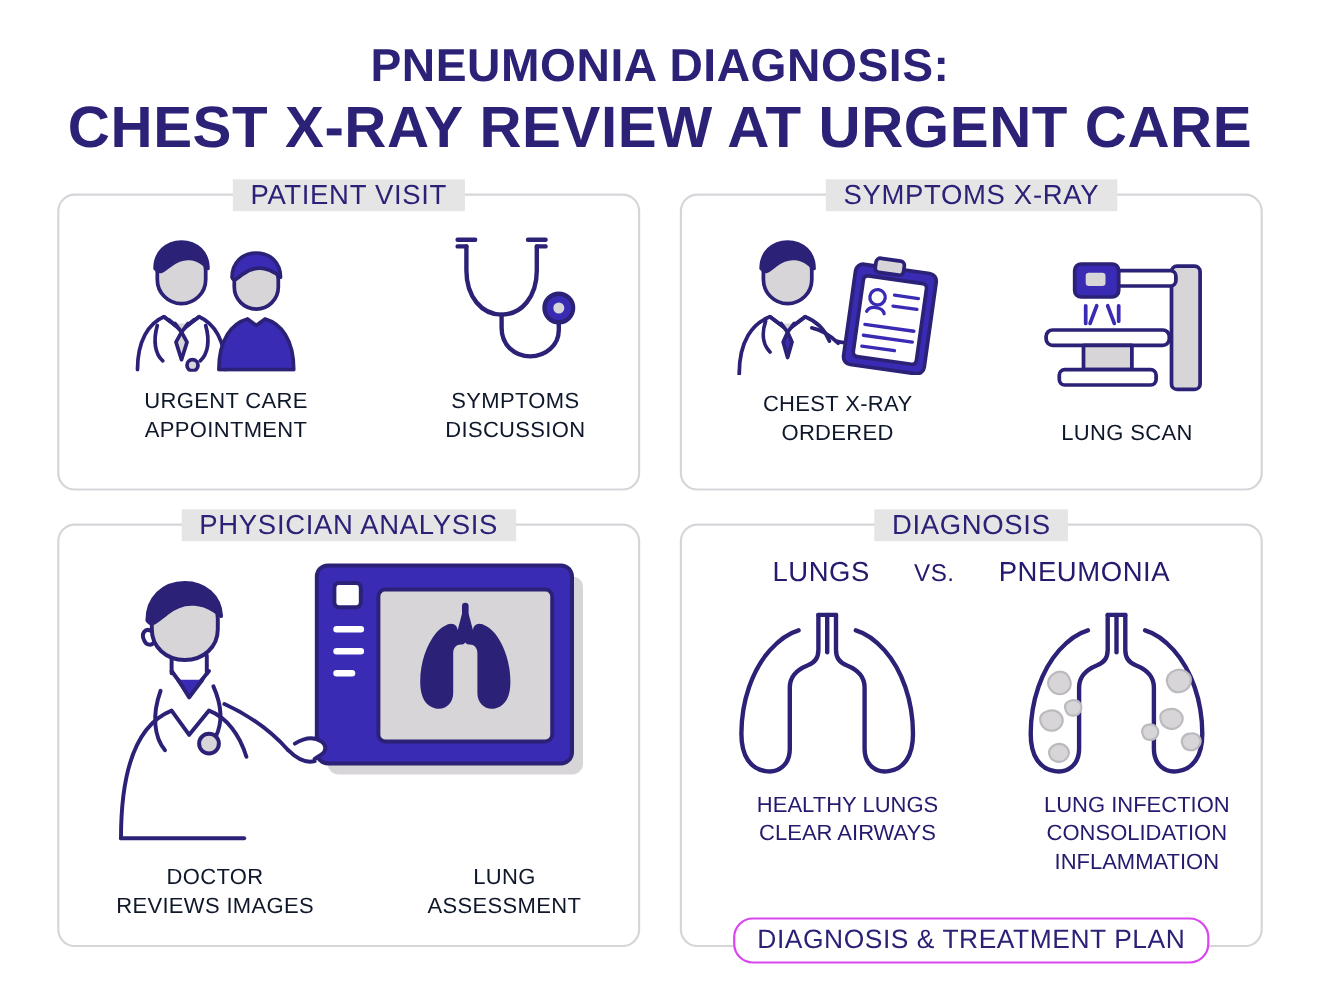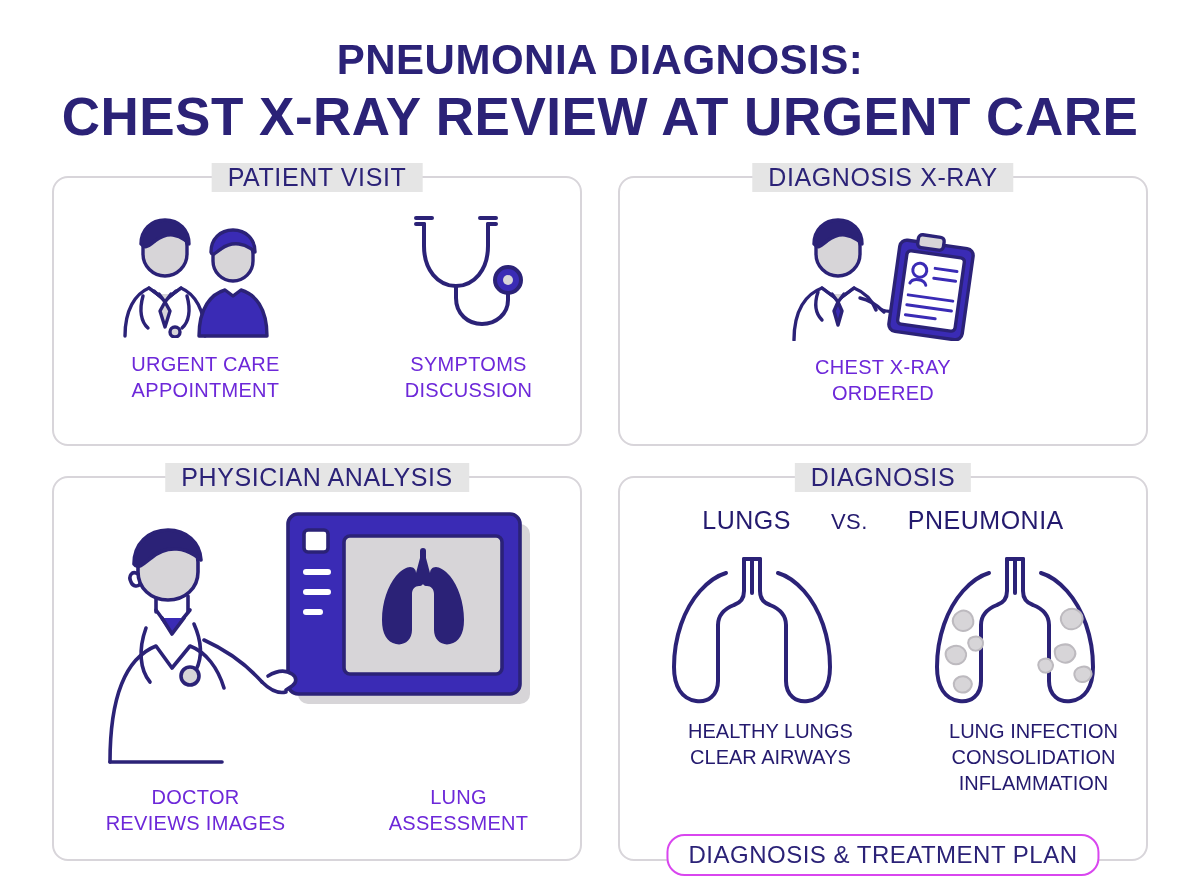--- a/index.html
+++ b/index.html
@@ -93,21 +93,21 @@
   .item {
     display: flex;
     flex-direction: column;
     align-items: center;
   }
   .item-caption {
     margin-top: 10px;
     text-align: center;
     font-size: 20px;
     line-height: 1.28;
-    color: #6d28d9;
+    color: #0f172a;
     letter-spacing: 0.3px;
     white-space: pre-line;
   }
 
   
   #panel-patient .items-row { margin-top: 30px; }
   #panel-order .items-row { margin-top: 28px; }
 
   
   #panel-analysis .art-wrap {
@@ -238,21 +238,21 @@
             </div>
             <div class="item-caption">SYMPTOMS
 DISCUSSION</div>
           </div>
 
         </div>
       </div>
     </div>
 
     <div class="panel" id="panel-order">
-      <div class="panel-title">DIAGNOSIS X-RAY</div>
+      <div class="panel-title">SYMPTOMS X-RAY</div>
       <div class="panel-inner">
         <div class="items-row">
 
           <div class="item">
             <div>
               <svg width="215" height="135" viewBox="0 0 215 135" fill="none" xmlns="http://www.w3.org/2000/svg">
                 <g stroke="#2b2277" stroke-width="3.4" stroke-linecap="round" stroke-linejoin="round">
 
                   <path d="M40 40a22 22 0 1 1 44 0v8a22 22 0 0 1-44 0z" fill="#d7d5d8"></path>
                   <path d="M38 38c0-14 10-24 24-24s24 10 24 24c0 0-7-8-17-9-8-1-14 3-18 6-6 4-8 9-13 3z" fill="#2b2277" stroke="#2b2277"></path>
@@ -277,20 +277,43 @@
                   <circle cx="141" cy="66" r="7" fill="none"></circle>
                   <path d="M133 80c2-6 14-6 16 0"></path>
                   <path d="M156 62h22M156 72h22M133 92h45M133 102h45M133 112h30"></path>
                 </g>
               </svg>
             </div>
             <div class="item-caption">CHEST X-RAY
 ORDERED</div>
           </div>
 
+          <div class="item">
+            <div>
+              <svg width="175" height="135" viewBox="0 0 175 135" fill="none" xmlns="http://www.w3.org/2000/svg">
+                <g stroke="#2b2277" stroke-width="3.4" stroke-linejoin="round" stroke-linecap="round">
+
+                  <rect x="128" y="10" width="26" height="112" rx="5" fill="#d7d5d8"></rect>
+
+                  <rect x="56" y="14" width="76" height="14" rx="5" fill="#ffffff"></rect>
+
+                  <rect x="40" y="8" width="40" height="30" rx="6" fill="#3a2bb5"></rect>
+                  <rect x="50" y="16" width="18" height="12" rx="3" fill="#d7d5d8" stroke="none"></rect>
+
+                  <path d="M50 46v16M60 46l-6 16M70 46l6 16M80 46v14" stroke="#3a2bb5"></path>
+
+                  <rect x="14" y="68" width="112" height="14" rx="6" fill="#ffffff"></rect>
+
+                  <path d="M48 82h44v22H48z" fill="#d7d5d8"></path>
+                  <rect x="26" y="104" width="88" height="14" rx="5" fill="#ffffff"></rect>
+                </g>
+              </svg>
+            </div>
+            <div class="item-caption">LUNG SCAN</div>
+          </div>
 
         </div>
       </div>
     </div>
 
     <div class="panel" id="panel-analysis">
       <div class="panel-title">PHYSICIAN ANALYSIS</div>
       <div class="panel-inner">
         <div class="art-wrap">
           <svg width="470" height="265" viewBox="0 0 470 265" fill="none" xmlns="http://www.w3.org/2000/svg">

